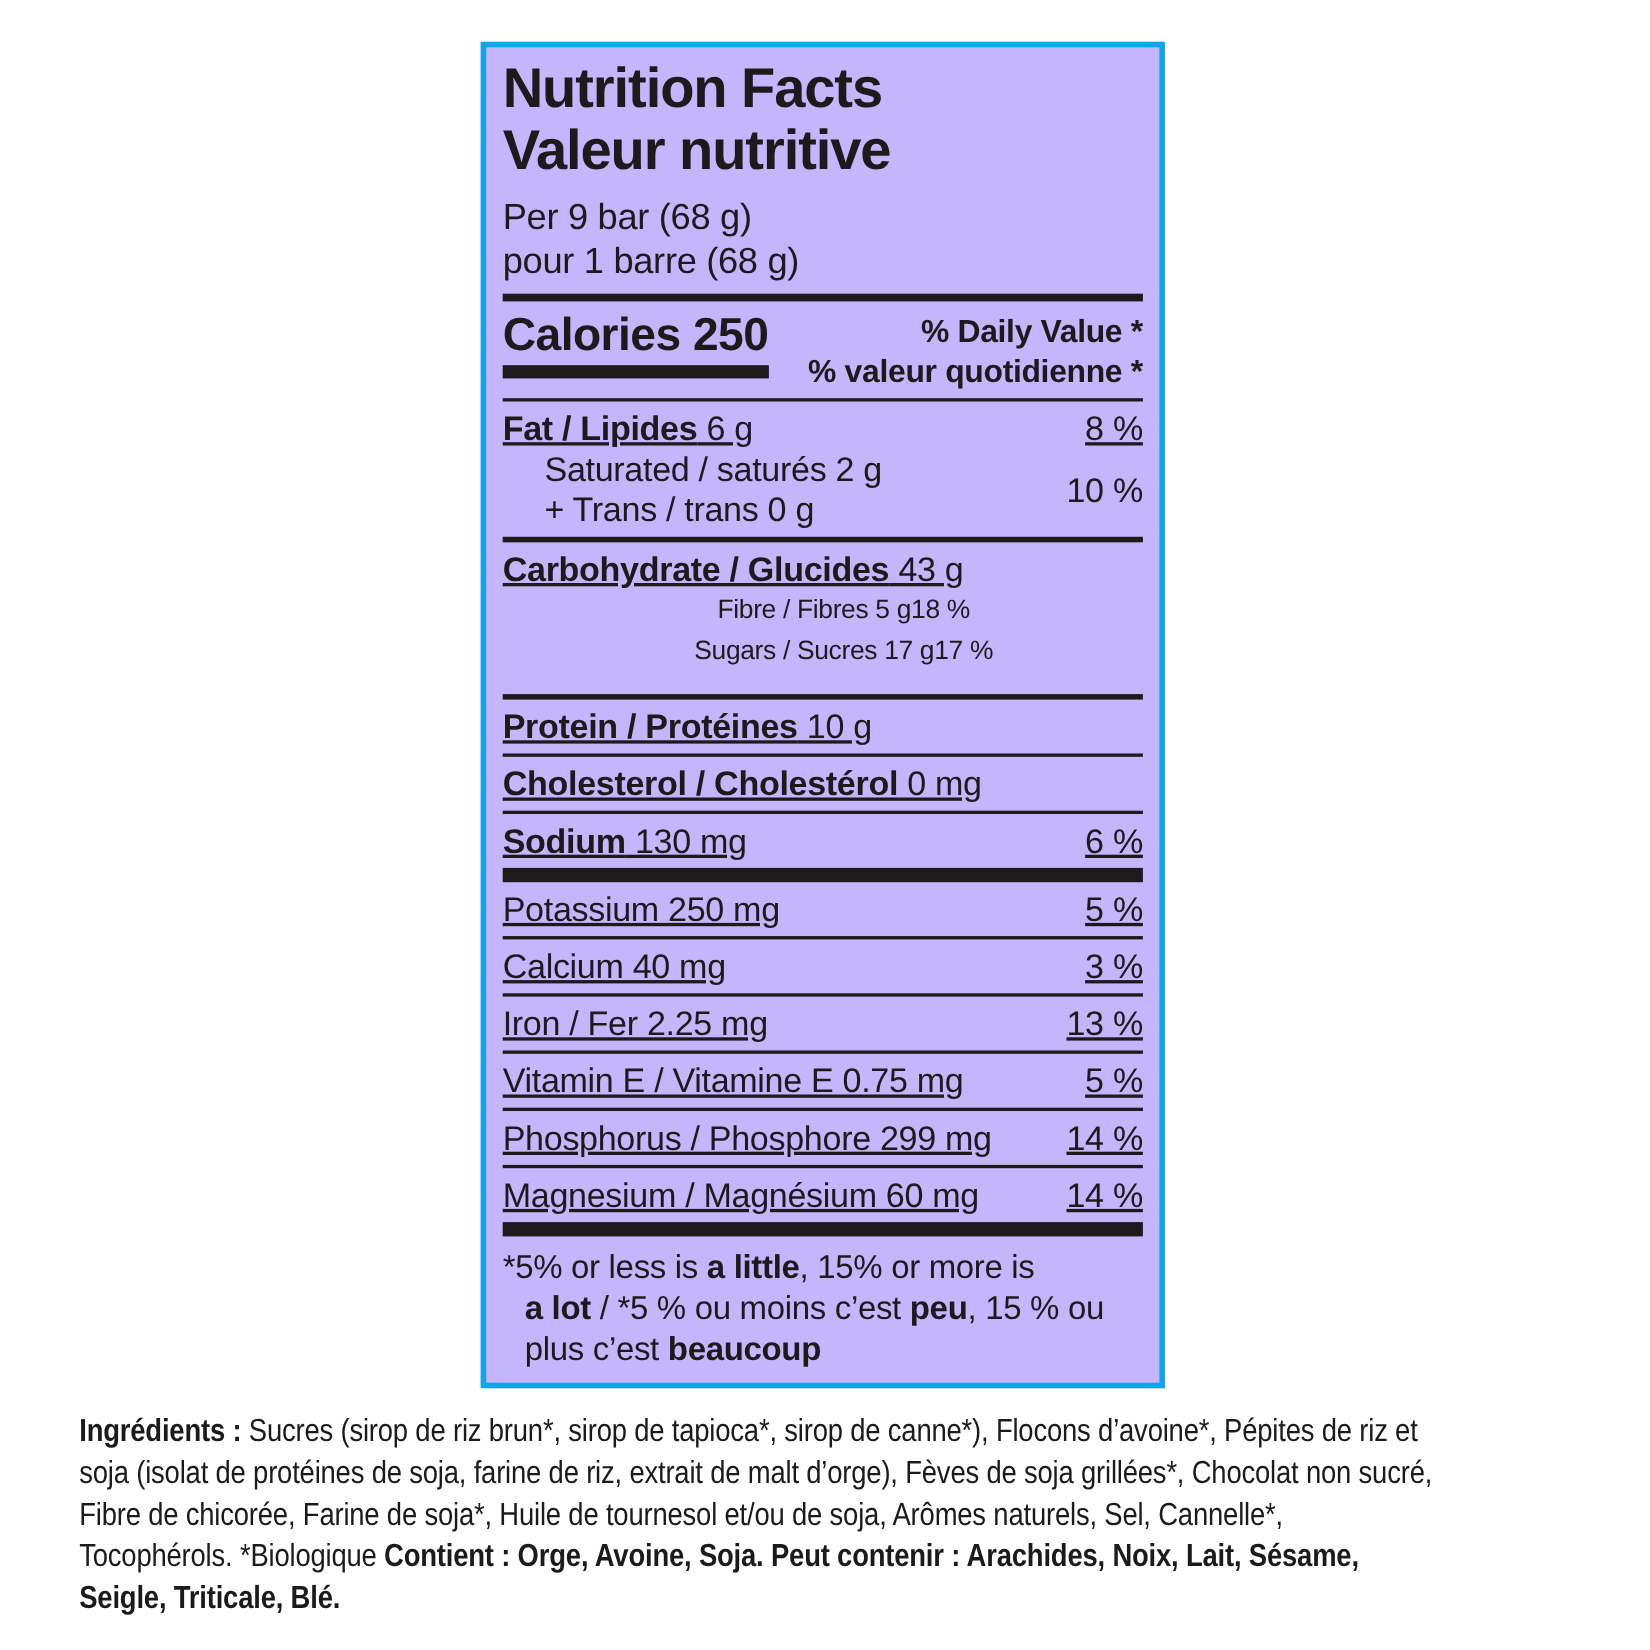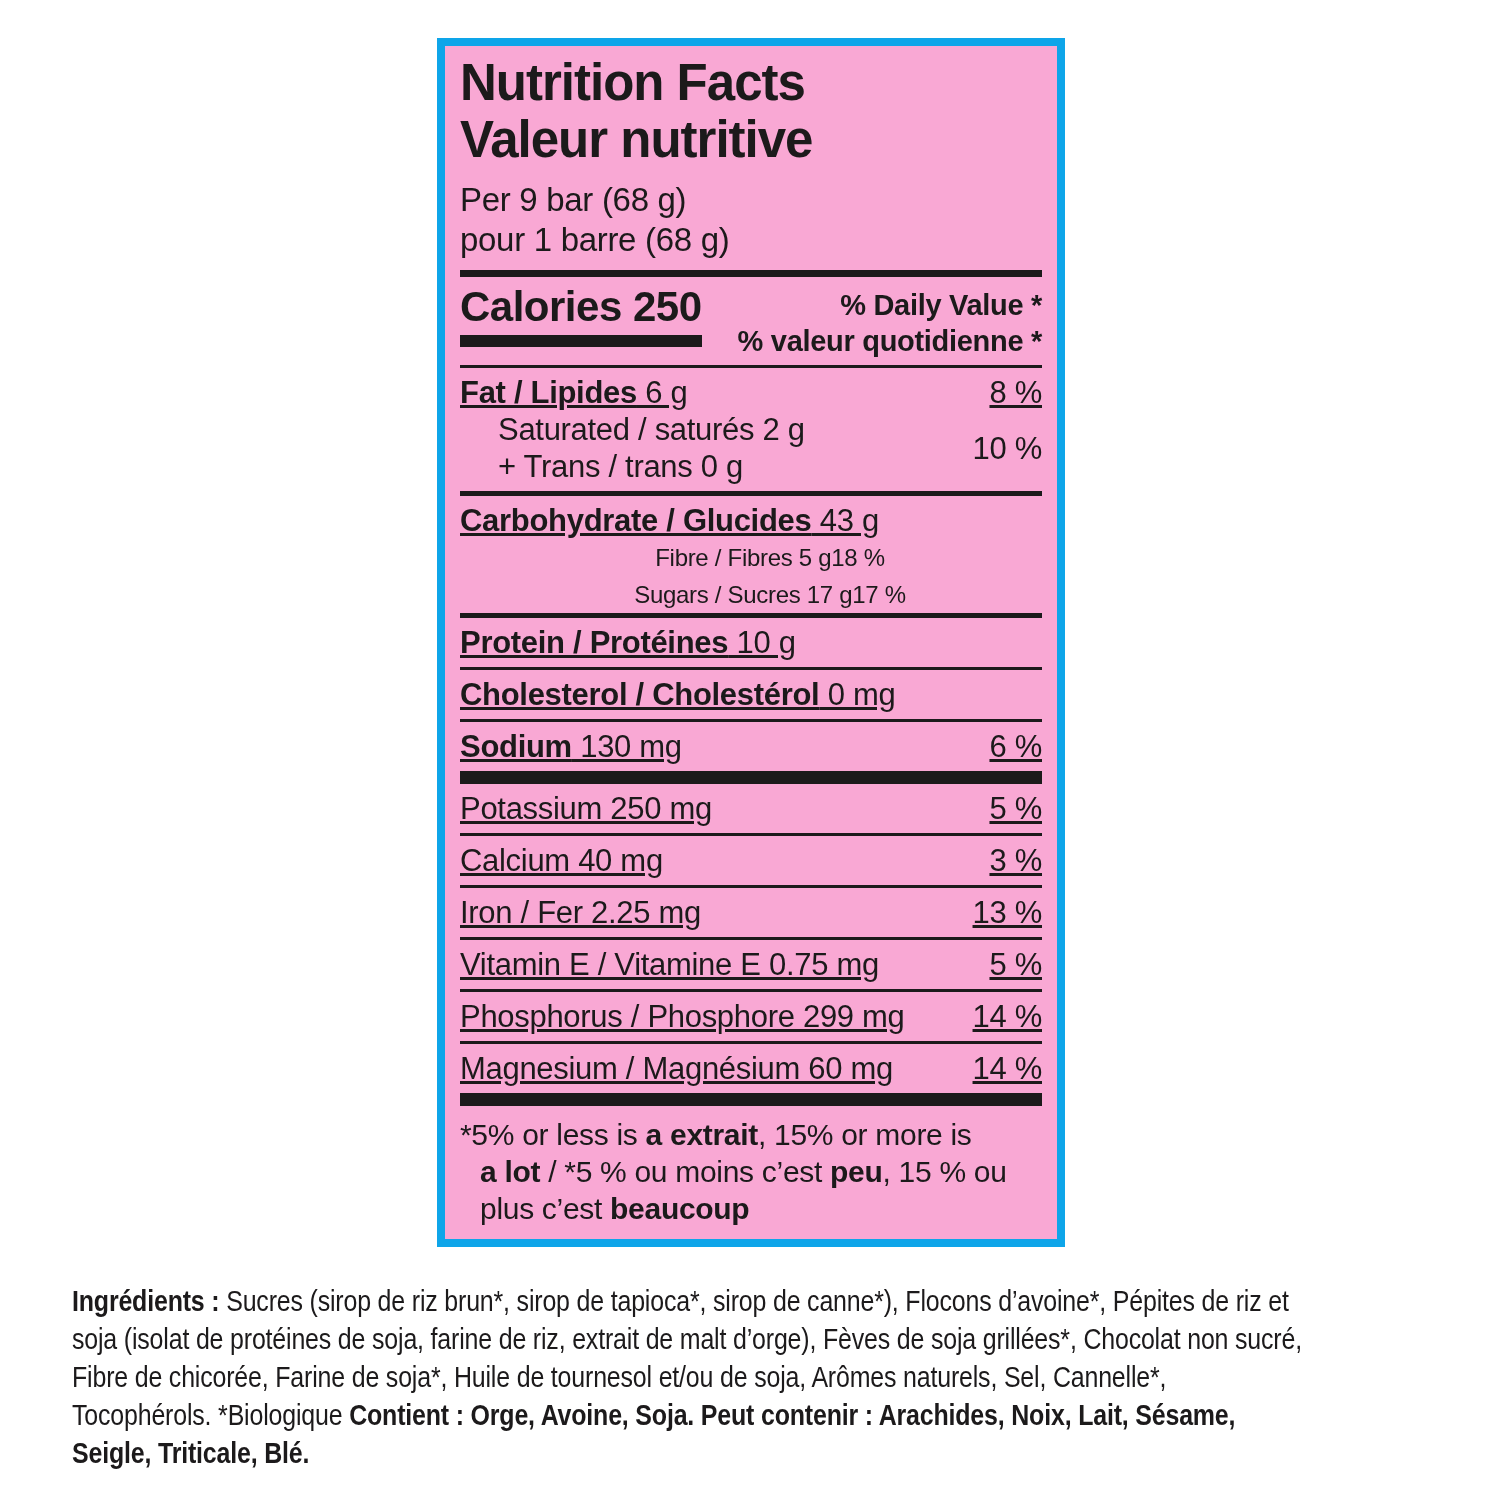--- a/index.html
+++ b/index.html
@@ -6,44 +6,44 @@
   body {
     width:1500px; height:1500px;
     background:#ffffff;
     font-family:"Liberation Sans", sans-serif;
     color:#1c1a1b;
     position:relative;
     -webkit-font-smoothing:antialiased;
   }
   .nft {
     position:absolute; left:437px; top:38px; width:582px;
-    border:8px solid #0ea5e9;
+    border:5px solid #0ea5e9;
     padding:8px 15px 10px 15px;
-    background:#f9a8d4;
+    background:#c4b5fd;
     box-sizing:content-box;
   }
   .t1 { font-weight:bold; font-size:51px; line-height:57px; letter-spacing:-1px; }
   .serv-group { margin-top:12px; }
   .serv { font-size:33px; line-height:40px; letter-spacing:-0.3px; }
   .bar7  { height:7px;  background:#1c1a1b; margin-top:10px; }
   .bar13 { height:13px; background:#1c1a1b; }
   .rule  { height:3px;  background:#1c1a1b; }
   .rule5 { height:5px;  background:#1c1a1b; }
 
   .cal { display:flex; justify-content:space-between; align-items:flex-start; margin-top:8px; }
   .cal-left { display:inline-block; }
   .cal-text { font-weight:bold; font-size:42px; line-height:44px; letter-spacing:-0.5px; }
   .cal-bar  { height:12px; background:#1c1a1b; margin-top:6px; }
   .dv { font-weight:bold; font-size:29px; line-height:36px; text-align:right; padding-top:2px; letter-spacing:-0.3px; }
   .cal-gap { height:6px; }
 
   .row { display:flex; justify-content:space-between; font-size:31px; line-height:37px; padding:6px 0; letter-spacing:-0.3px;text-decoration:underline; }
   .row.nopad-b { padding-bottom:0; }
   .rowsub { display:flex; justify-content:center; font-size:24px; line-height:37px; padding-left:38px; letter-spacing:-0.3px; }
-  .rowsub.last { padding-bottom:0; }
+  .rowsub.last { padding-bottom:21px; }
   .subblock { display:flex; justify-content:space-between; padding:0 0 6px 0; font-size:31px; line-height:37px; letter-spacing:-0.3px; }
   .subblock .lines { padding-left:38px; }
   .subblock .pct-mid { display:flex; align-items:center; }
   b { font-weight:bold; }
   .pct { white-space:nowrap; }
 
   .foot { font-size:30px; line-height:37px; padding:10px 0 2px 0; letter-spacing:-0.3px; }
   .foot .ind { padding-left:20px; }
 
   .ing {
@@ -154,21 +154,21 @@
   </div>
   <div class="rule"></div>
   <div class="row">
     <div>Magnesium / Magnésium 60 mg</div>
     <div class="pct">14 %</div>
   </div>
 
   <div class="bar13"></div>
 
   <div class="foot">
-    <div><span>*5% or less is </span><b>a extrait</b><span>, 15% or more is</span></div>
+    <div><span>*5% or less is </span><b>a little</b><span>, 15% or more is</span></div>
     <div class="ind"><b>a lot</b><span> / *5 % ou moins c’est </span><b>peu</b><span>, 15 % ou</span></div>
     <div class="ind"><span>plus c’est </span><b>beaucoup</b></div>
   </div>
 </div>
 
 <div class="ing">
   <div class="ln"><b>Ingrédients :</b><span> Sucres (sirop de riz brun*, sirop de tapioca*, sirop de canne*), Flocons d’avoine*, Pépites de riz et</span></div>
   <div class="ln">soja (isolat de protéines de soja, farine de riz, extrait de malt d’orge), Fèves de soja grillées*, Chocolat non sucré,</div>
   <div class="ln">Fibre de chicorée, Farine de soja*, Huile de tournesol et/ou de soja, Arômes naturels, Sel, Cannelle*,</div>
   <div class="ln"><span>Tocophérols. *Biologique </span><b>Contient : Orge, Avoine, Soja. Peut contenir : Arachides, Noix, Lait, Sésame,</b></div>

